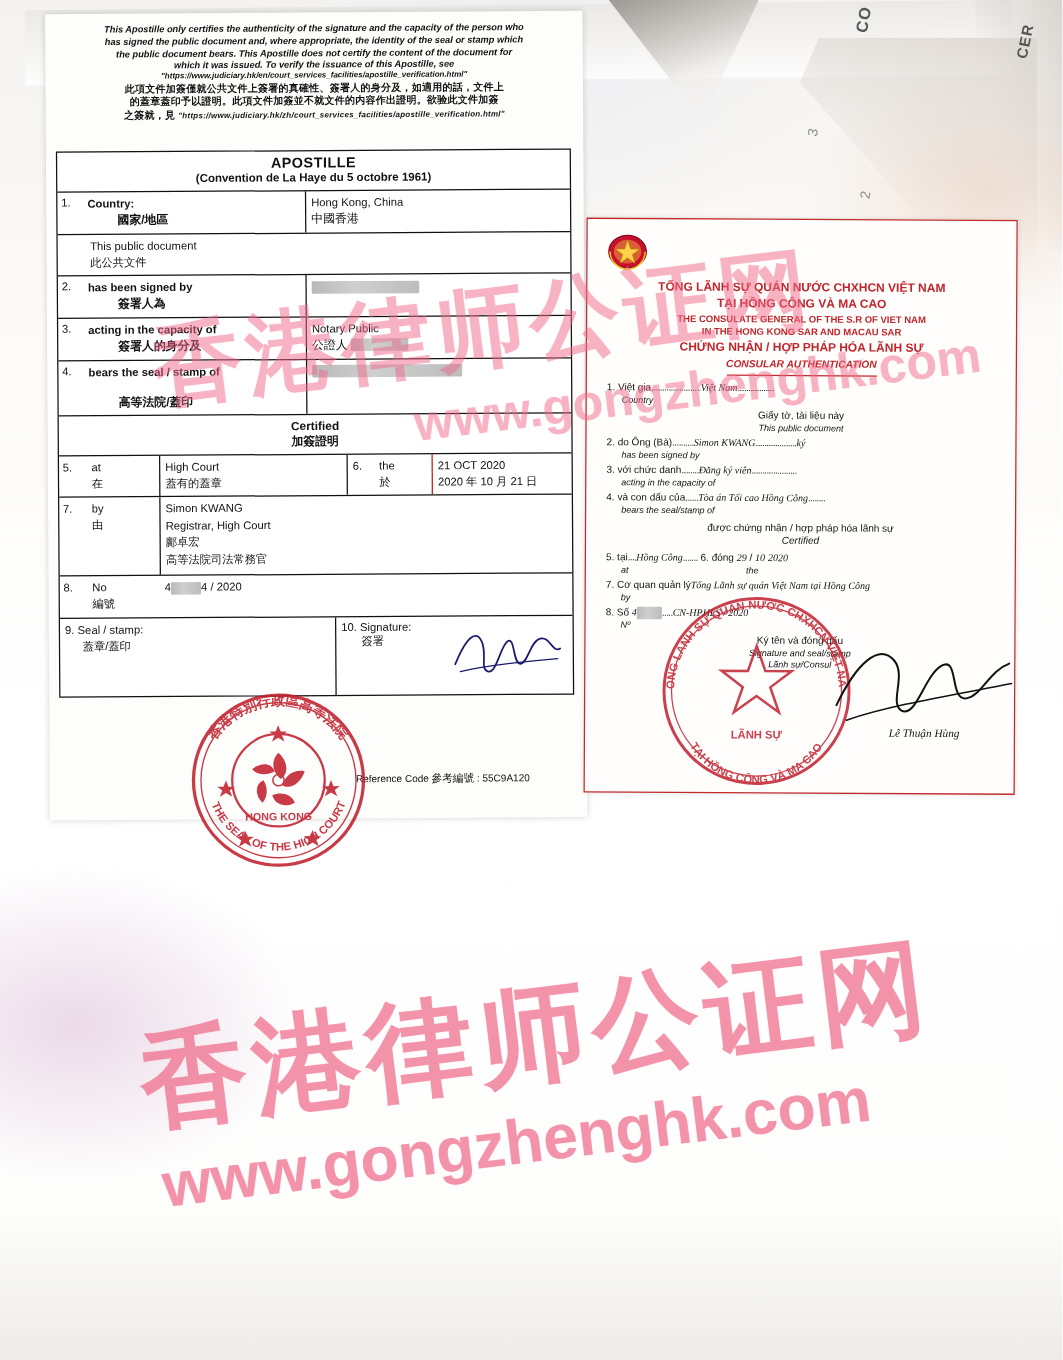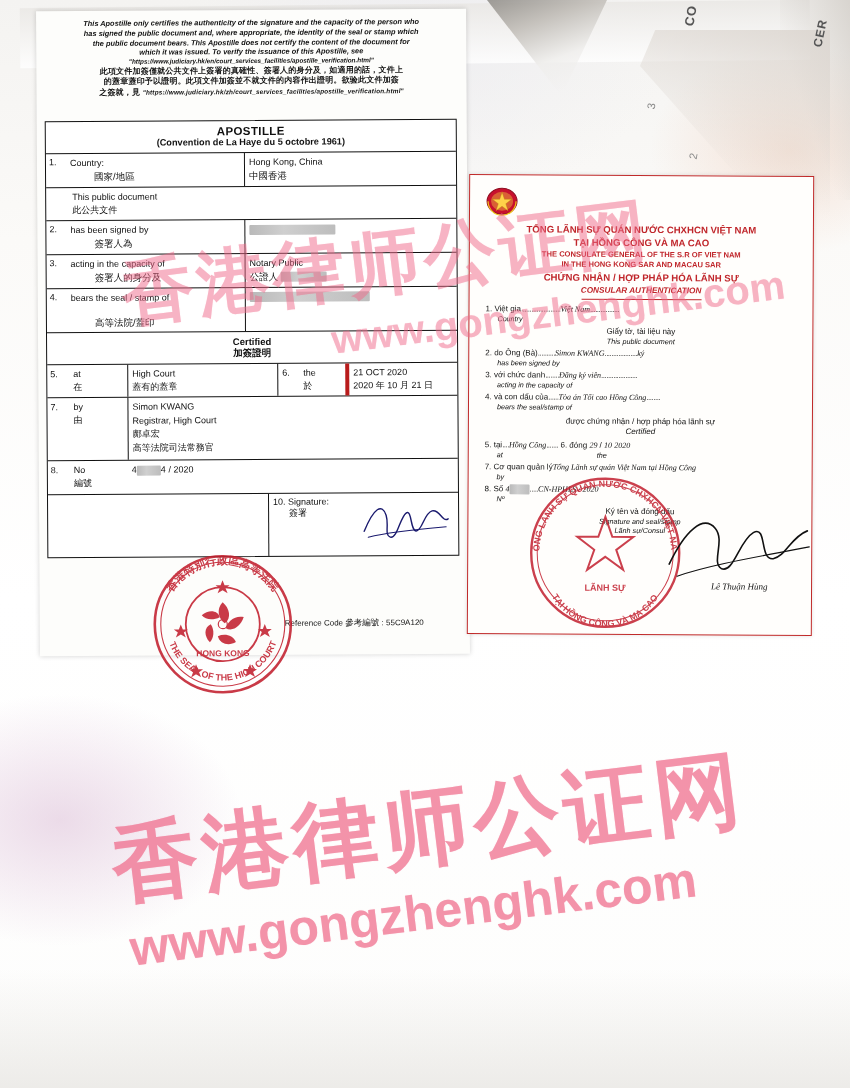--- a/index.html
+++ b/index.html
@@ -115,20 +115,21 @@
     font-size: 9px;
     padding: 3px 0 0 3px;
     box-sizing: border-box;
   }
   .ap-label {
     flex: 1;
     font-size: 9px;
     padding: 3px 4px 3px 2px;
     line-height: 1.45;
     box-sizing: border-box;
+    font-weight: bold;
   }
   .ap-label .cn { font-size: 9.5px; margin-left: 24px; }
   .ap-val {
     flex: none;
     width: 212px;
     border-left: 1px solid #111;
     font-size: 9px;
     padding: 3px 4px;
     line-height: 1.45;
     box-sizing: border-box;
@@ -157,21 +158,21 @@
   .ap-certified .cn { font-weight: bold; }
 
   
   .split-row { display: flex; border-bottom: 1px solid #111; }
   .cell { box-sizing: border-box; padding: 3px 4px; font-size: 9px; line-height: 1.45; }
   .cell.n { width: 22px; flex: none; padding-left: 3px; padding-right: 0; }
   .cell.lab { width: 58px; flex: none; }
   .cell.v1 { width: 150px; flex: none; border-left: 1px solid #111; }
   .cell.n2 { width: 22px; flex: none; border-left: 1px solid #111; }
   .cell.lab2 { width: 46px; flex: none; }
-  .cell.v2 { flex: 1; border-left: 4px solid #b91c1c; }
+  .cell.v2 { flex: 1; border-left: 1px solid #b91c1c; }
 
   .byrow { display: flex; border-bottom: 1px solid #111; min-height: 62px; }
   .byrow .cellbig { flex: 1; border-left: 1px solid #111; padding: 3px 4px; font-size: 9px; line-height: 1.5; }
 
   .norow { display: flex; border-bottom: 1px solid #111; }
   .sigrow { display: flex; min-height: 62px; }
   .sigrow .leftc { width: 118px; flex: none; padding: 3px 4px; font-size: 9px; line-height: 1.45; box-sizing: border-box; }
   .sigrow .midc { flex: 1; border-left: 0; position: relative; }
   .sigrow .rightc { width: 190px; flex: none; border-left: 1px solid #111; padding: 3px 4px; font-size: 9px; position: relative; box-sizing: border-box; }
 
@@ -468,20 +469,27 @@
       <div class="cell lab">
         <div>No</div>
         <div class="cn">編號</div>
       </div>
       <div class="cell" style="flex:1;">
         <span>4</span><span class="redact" style="width:24px;"></span><span>4 / 2020</span>
       </div>
     </div>
 
     <div class="sigrow">
+      <div class="leftc">
+        <div>
+          <span>9.</span>
+          <span>Seal / stamp:</span>
+        </div>
+        <div class="cn" style="padding-left:14px;">蓋章/蓋印</div>
+      </div>
       <div class="midc"></div>
       <div class="rightc">
         <div>
           <span>10.</span>
           <span>Signature:</span>
         </div>
         <div class="cn" style="padding-left:16px;">簽署</div>
         <svg id="ap-signature" viewBox="0 0 90 48">
           <path d="M4 34 C14 10, 22 6, 26 18 C29 28, 24 38, 30 40 C37 42, 40 20, 46 16 C52 12, 50 34, 56 34 C62 34, 64 16, 72 14 C80 12, 82 26, 88 22" fill="none" stroke="#1a1a6e" stroke-width="1.4" stroke-linecap="round"></path>
           <path d="M8 40 C24 36, 48 33, 86 30" fill="none" stroke="#1a1a6e" stroke-width="1" stroke-linecap="round"></path>

